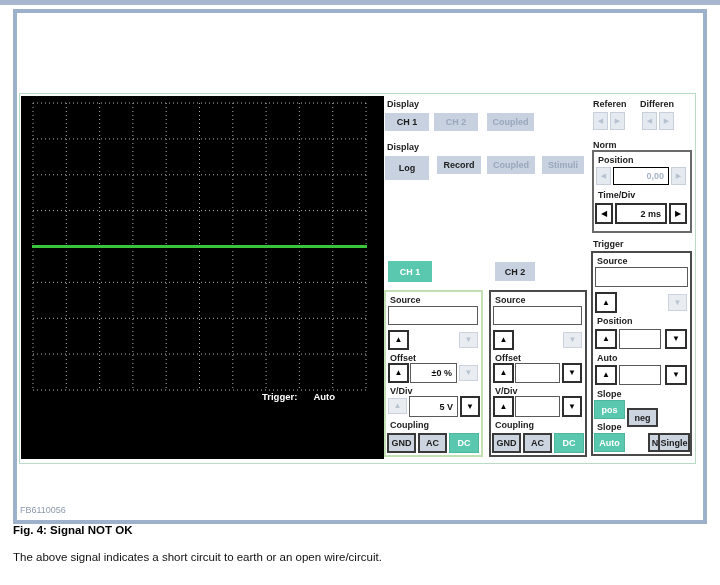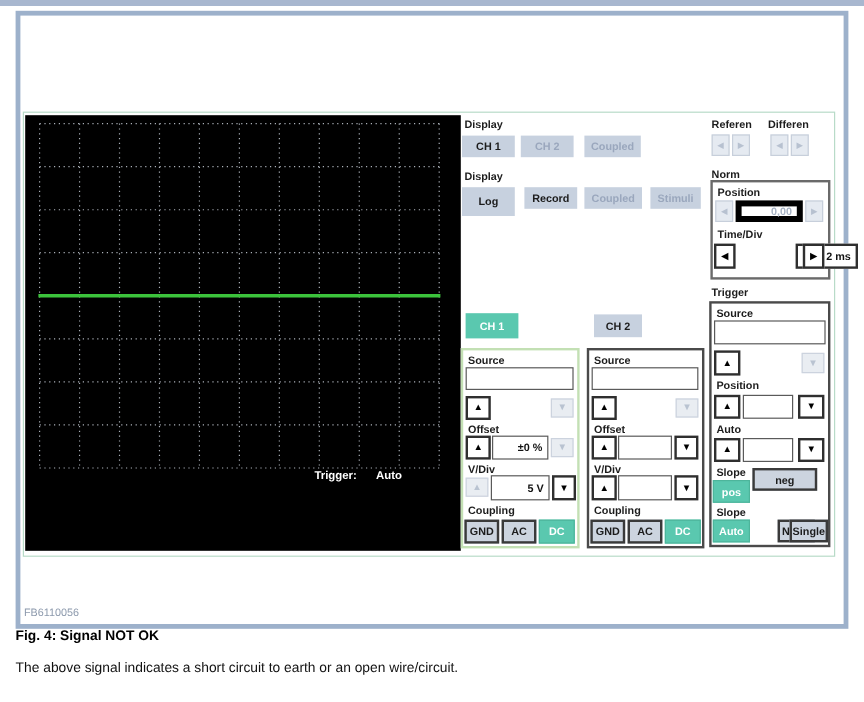--- a/index.html
+++ b/index.html
@@ -11,21 +11,21 @@
        font:bold 9px "Liberation Sans",sans-serif;background:#c7d1df;color:#1c1c1c;
        white-space:nowrap;box-sizing:border-box;}
   .btn.dis{color:#9aa7bd;}
   .tab-teal{background:#5ac8af;color:#fff;}
   .smarrow{position:absolute;display:flex;align-items:center;justify-content:center;
        background:#e5eaf1;border:1px solid #c7cfdb;color:#b7c1d0;font-size:7px;box-sizing:border-box;}
   .fld{position:absolute;background:#fff;border:1px solid #5a5a5a;box-sizing:border-box;
        font:bold 9px "Liberation Sans",sans-serif;padding:0 3px;color:#1c1c1c;}
   .val{position:absolute;background:#fff;box-sizing:border-box;display:flex;align-items:center;
        justify-content:flex-end;padding-right:4px;font:bold 9px "Liberation Sans",sans-serif;color:#111;}
-  .val.lite{border:5px solid #000000;color:#a7b3c4;}
+  .val.lite{border:1px solid #000000;color:#a7b3c4;}
   .val.strong{border:2px solid #2f2f2f;}
   .arrow{position:absolute;display:flex;align-items:center;justify-content:center;background:#fff;
        border:2px solid #2f2f2f;color:#000;font-size:8px;box-sizing:border-box;line-height:1;}
   .arrow.dis{background:#e9edf2;border:1px solid #ccd3de;color:#b9c3d1;}
   .gbtn{position:absolute;display:flex;align-items:center;justify-content:center;background:#ccd4df;
        border:2px solid #3a3a3a;font:bold 9px "Liberation Sans",sans-serif;color:#1c1c1c;box-sizing:border-box;}
   .gbtn.teal{background:#5ac8af;border:1px solid #4db59b;color:#fff;}
   .panel{position:absolute;background:#fff;box-sizing:border-box;}
   .panel.green{border:2px solid #c3e0b4;}
   .panel.dark{border:2px solid #4a4a4a;}
@@ -112,21 +112,21 @@
       <span>◀</span>
     </div>
   <div class="val lite" style="left:19px;top:15px;width:56px;height:18px;">0,00</div>
   <div class="smarrow" style="left:77px;top:15px;width:15px;height:18px;">
       <span>▶</span>
     </div>
   <div class="lbl" style="left:4px;top:38px;">Time/Div</div>
   <div class="arrow" style="left:1px;top:51px;width:18px;height:21px;">
       <span>◀</span>
     </div>
-  <div class="val strong" style="left:21px;top:51px;width:52px;height:21px;margin-left:48px;">2 ms</div>
+  <div class="val strong" style="left:21px;top:51px;width:52px;height:21px;">2 ms</div>
   <div class="arrow" style="left:75px;top:51px;width:18px;height:21px;">
       <span>▶</span>
     </div>
 </div>
 
 <div class="btn tab-teal" style="left:388px;top:261px;width:44px;height:21px;">CH 1</div>
 <div class="panel green" style="left:384px;top:290px;width:99px;height:167px;">
   <div class="lbl" style="left:4px;top:3px;">Source</div>
   <input class="fld" style="left: 2px; top: 14px; width: 90px; height: 19px;" value="">
   <div class="arrow" style="left:2px;top:38px;width:21px;height:20px;">
@@ -210,21 +210,21 @@
   <div class="lbl" style="left:4px;top:100px;">Auto</div>
   <div class="arrow" style="left:2px;top:112px;width:22px;height:20px;">
       <span>▲</span>
     </div>
   <div class="val" style="left:26px;top:112px;width:42px;height:20px;border:1px solid #5a5a5a;"></div>
   <div class="arrow" style="left:72px;top:112px;width:22px;height:20px;">
       <span>▼</span>
     </div>
   <div class="lbl" style="left:4px;top:136px;">Slope</div>
   <div class="gbtn teal" style="left:1px;top:147px;width:31px;height:19px;">pos</div>
-  <div class="gbtn" style="left:34px;top:137px;width:54px;height:19px;">neg</div>
+  <div class="gbtn" style="left:34px;top:155px;width:31px;height:19px;">neg</div>
   <div class="lbl" style="left:4px;top:169px;">Slope</div>
   <div class="gbtn teal" style="left:1px;top:180px;width:31px;height:19px;">Auto</div>
   <div class="gbtn" style="left:33px;top:180px;width:31px;height:19px;margin-left:22px;">Norm</div>
   <div class="gbtn" style="left:65px;top:180px;width:32px;height:19px;">Single</div>
 </div>
 
 <div id="fb-label" class="abs">FB6110056</div>
 <div id="caption-title" class="abs">Fig. 4: Signal NOT OK</div>
 <div id="caption-body" class="abs">The above signal indicates a short circuit to earth or an open wire/circuit.</div>
 

